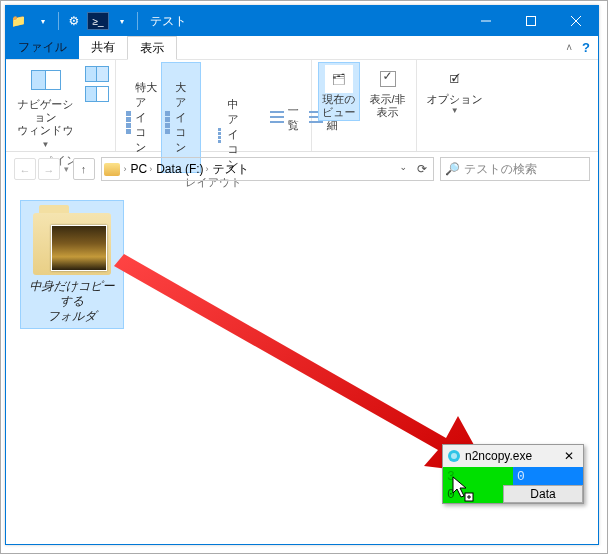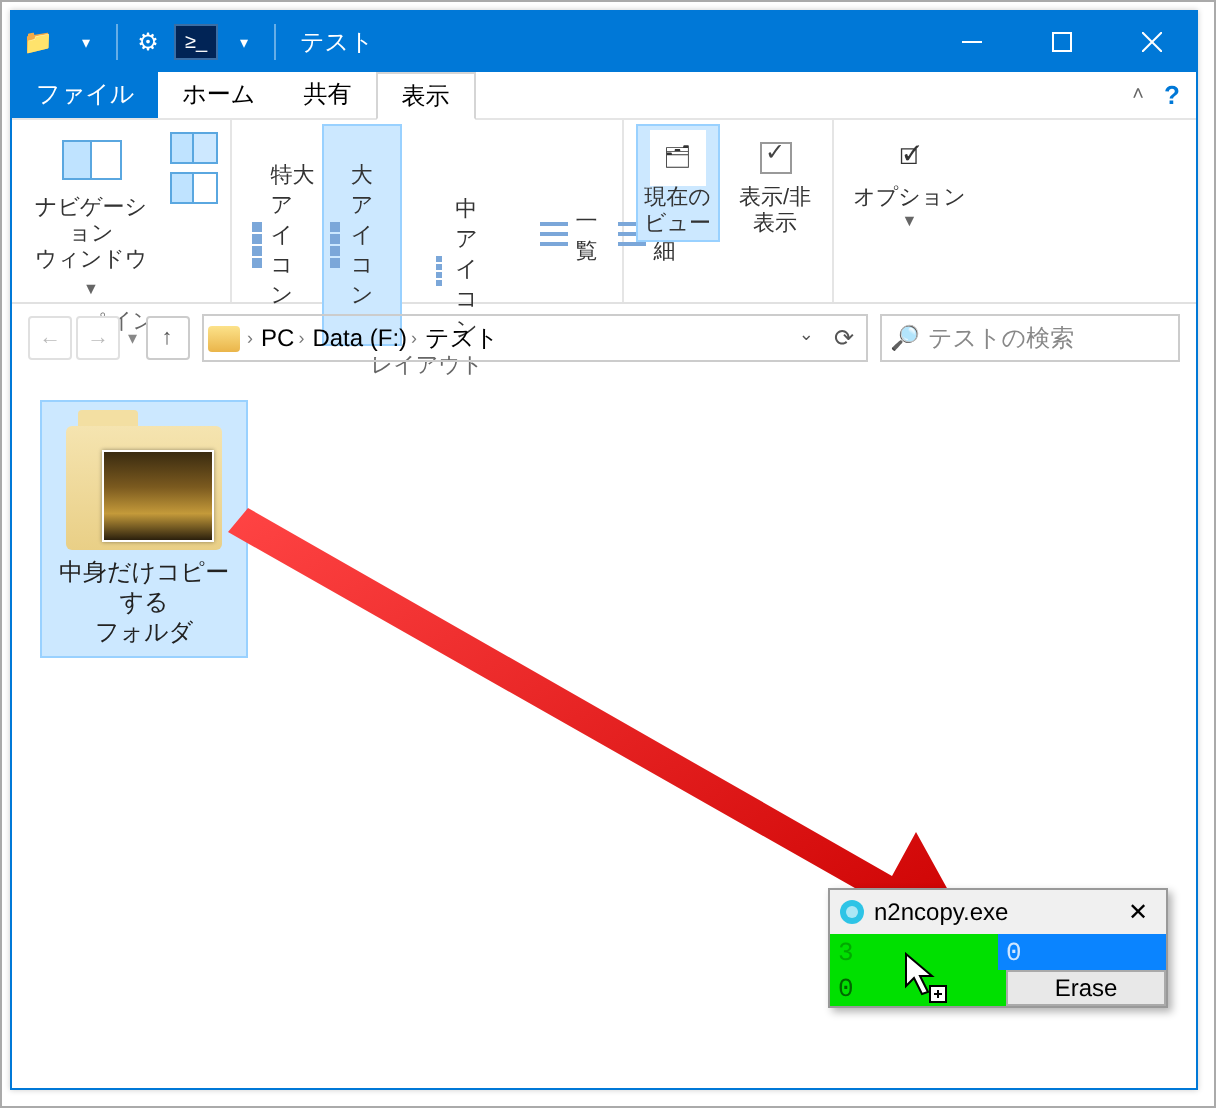--- a/index.html
+++ b/index.html
@@ -14,21 +14,21 @@
   .folder-ico { color: #ffd864; }
   .sep { width: 1px; height: 18px; background: rgba(255,255,255,0.4); margin: 0 2px; }
   .qat-ps { width: 22px; height: 18px; background: #012456; display:flex; align-items:center; justify-content:center; font-size:10px; color:#fff; border: 1px solid #3a6ea5;}
   .titlebar .title { margin-left: 8px; flex: 1; }
   .winctl { display: flex; }
   .winctl div { width: 45px; height: 30px; display:flex; align-items:center; justify-content:center; }
   .winctl svg { stroke: #fff; stroke-width: 1; fill: none; }
 
   .menubar { height: 24px; display:flex; align-items:stretch; font-size: 12px; border-bottom: 1px solid #e5e5e5; position: relative;}
   .menubar .tab { padding: 4px 12px; display:flex; align-items:center; }
-  .menubar .tab.file { background: #0078d7; color:#ffffff; }
+  .menubar .tab.file { background: #0078d7; color:#0f172a; }
   .menubar .tab.active { border: 1px solid #d5d5d5; border-bottom: 1px solid #fff; margin-bottom:-1px; background:#fff;}
   .menubar .help { margin-left:auto; width:24px; display:flex; align-items:center; justify-content:center; color:#0078d7; font-weight:bold; font-size:13px;}
   .menubar .chev { position:absolute; right: 26px; top: 6px; font-size:10px; color:#666;}
 
   .ribbon { height: 92px; border-bottom: 1px solid #e1e1e1; display:flex; font-size:11px; color:#333; background:#fff;}
   .rgroup { border-right: 1px solid #e5e5e5; padding: 2px 6px 0 6px; display:flex; flex-direction:column; align-items:center; justify-content:space-between;}
   .rgroup .body { display:flex; align-items:flex-start; gap:6px; flex:1;}
   .rgroup .label { font-size: 11px; color:#666; padding:2px 0;}
   .rbtn { display:flex; flex-direction:column; align-items:center; justify-content:center; padding: 2px 4px; text-align:center; line-height:1.2; gap:2px; }
   .rbtn .ico { width:32px; height:32px; display:flex; align-items:center; justify-content:center;}
@@ -54,38 +54,38 @@
   .navbt.dis { color:#bbb; border-color:#e0e0e0;}
   .addr { flex:1; height:24px; border:1px solid #ccc; display:flex; align-items:center; padding: 0 2px; font-size:12px; gap:4px;}
   .addr .seg { display:flex; align-items:center; gap:2px;}
   .addr .ch { color:#777; font-size:9px;}
   .addr .ref { margin-left:auto; display:flex; gap:2px; color:#555;}
   .addr .ref span { padding: 0 4px;}
   .searchbox { width:150px; height:24px; border:1px solid #ccc; display:flex; align-items:center; padding:0 4px; gap:4px; color:#888; font-size:12px;}
   .folder-mini { width:16px; height:13px; background:linear-gradient(180deg,#fce28a,#eab54a); border-radius:2px; position:relative;}
 
   .content { position: relative; height: 320px; padding: 14px; overflow:hidden; }
-  .item { width: 104px; text-align:center; font-size:12px; color:#222; padding:4px; border:1px solid #99d1ff; background:#cce8ff; }
+  .item { width: 104px; text-align:center; font-size:12px; color:#222; padding:4px; border:1px solid #99d1ff; background:#cce8ff;font-style:italic; }
   .item .thumb { width: 78px; height: 70px; margin: 0 auto 4px auto; position:relative; }
   .item .thumb .tab { position:absolute; left:6px; top:0; width:30px; height:10px; background:#f3dfa2; border-radius:2px 2px 0 0;}
   .item .thumb .body { position:absolute; left:0; top:8px; width:78px; height:62px; background:linear-gradient(180deg,#f5e4b0,#e9cf86); border-radius:3px;}
   .item .thumb .photo { position:absolute; left:18px; top:20px; width:56px; height:46px; background:linear-gradient(180deg,#3a2b10,#7b5a1f 40%,#c49a3a 70%, #2b200d); border:1px solid #fff; box-shadow:0 0 2px #0006;}
   .item .name { line-height:1.25; }
 
   .statusbar { position:absolute; left:0; right:0; bottom:0; height:24px; border-top:1px solid #e5e5e5; display:flex; align-items:center; font-size:12px; color:#444; padding: 0 8px; background:#fff;}
   .statusbar .sepv { width:1px; height:16px; background:#ddd; margin:0 10px;}
   .status-right { margin-left:auto; display:flex; gap:4px;}
   .status-right .vw { width:20px; height:18px; border:1px solid #ccc; display:flex; align-items:center; justify-content:center;}
   .status-right .vw.sel { background:#cce8ff; border-color:#5aa7e0;}
 
   
   .arrow { position:absolute; pointer-events:none; }
 
   
-  .popup { position:absolute; right:14px; bottom:40px; width:170px; background:#f0f0f0; border:1px solid #999; box-shadow: 2px 2px 4px rgba(0,0,0,0.3); font-size:12px;}
+  .popup { position:absolute; right:14px; bottom:40px; width:142px; background:#f0f0f0; border:1px solid #999; box-shadow: 2px 2px 4px rgba(0,0,0,0.3); font-size:12px;}
   .popup .ptitle { height:22px; display:flex; align-items:center; padding:0 4px; gap:4px;}
   .popup .ptitle .pico { width:14px; height:14px; }
   .popup .ptitle .px { margin-left:auto; width:20px; text-align:center;}
   .popup .prow { display:flex; height:18px; }
   .popup .cell { flex:1; display:flex; align-items:center; padding:0 4px; font-family: "Courier New", monospace; font-size:13px; }
   .popup .btncell { width:80px; background:#e8e8e8; border:1px solid #aaa; display:flex; align-items:center; justify-content:center; font-size:12px; }
   .g { background:#00e000; color:#0a0;}
   .b { background:#0a84ff; color:#cfe6ff;}
 
   .cursor { position:absolute; pointer-events:none; }
@@ -124,21 +124,20 @@
             <svg width="10" height="10">
               <line x1="0" y1="0" x2="10" y2="10"></line>
               <line x1="10" y1="0" x2="0" y2="10"></line>
             </svg>
           </div>
     </div>
   </div>
 
   <div class="menubar">
     <div class="tab file">ファイル</div>
-    <div class="tab">ホーム</div>
     <div class="tab">共有</div>
     <div class="tab active">表示</div>
     <div class="chev">˄</div>
     <div class="help">?</div>
   </div>
 
   <div class="ribbon">
     <div class="rgroup" style="width:110px;">
       <div class="body">
         <div class="rbtn">
@@ -320,21 +319,21 @@
           </svg>
       <span>n2ncopy.exe</span>
       <span class="px">✕</span>
     </div>
     <div class="prow">
       <div class="cell g">3</div>
       <div class="cell b">0</div>
     </div>
     <div class="prow">
       <div class="cell g" style="color:#060;">0</div>
-      <div class="btncell">Erase</div>
+      <div class="btncell">Data</div>
     </div>
   </div>
 
   <svg class="cursor" style="left:446px; top:470px;" width="24" height="28">
     <polygon points="1,1 1,17 5,13 9,21 12,20 8,12 14,12" fill="#fff" stroke="#000" stroke-width="1"></polygon>
     <rect x="13" y="17" width="8" height="8" fill="#fff" stroke="#000"></rect>
     <line x1="17" y1="19" x2="17" y2="23" stroke="#000"></line>
     <line x1="15" y1="21" x2="19" y2="21" stroke="#000"></line>
   </svg>
 

